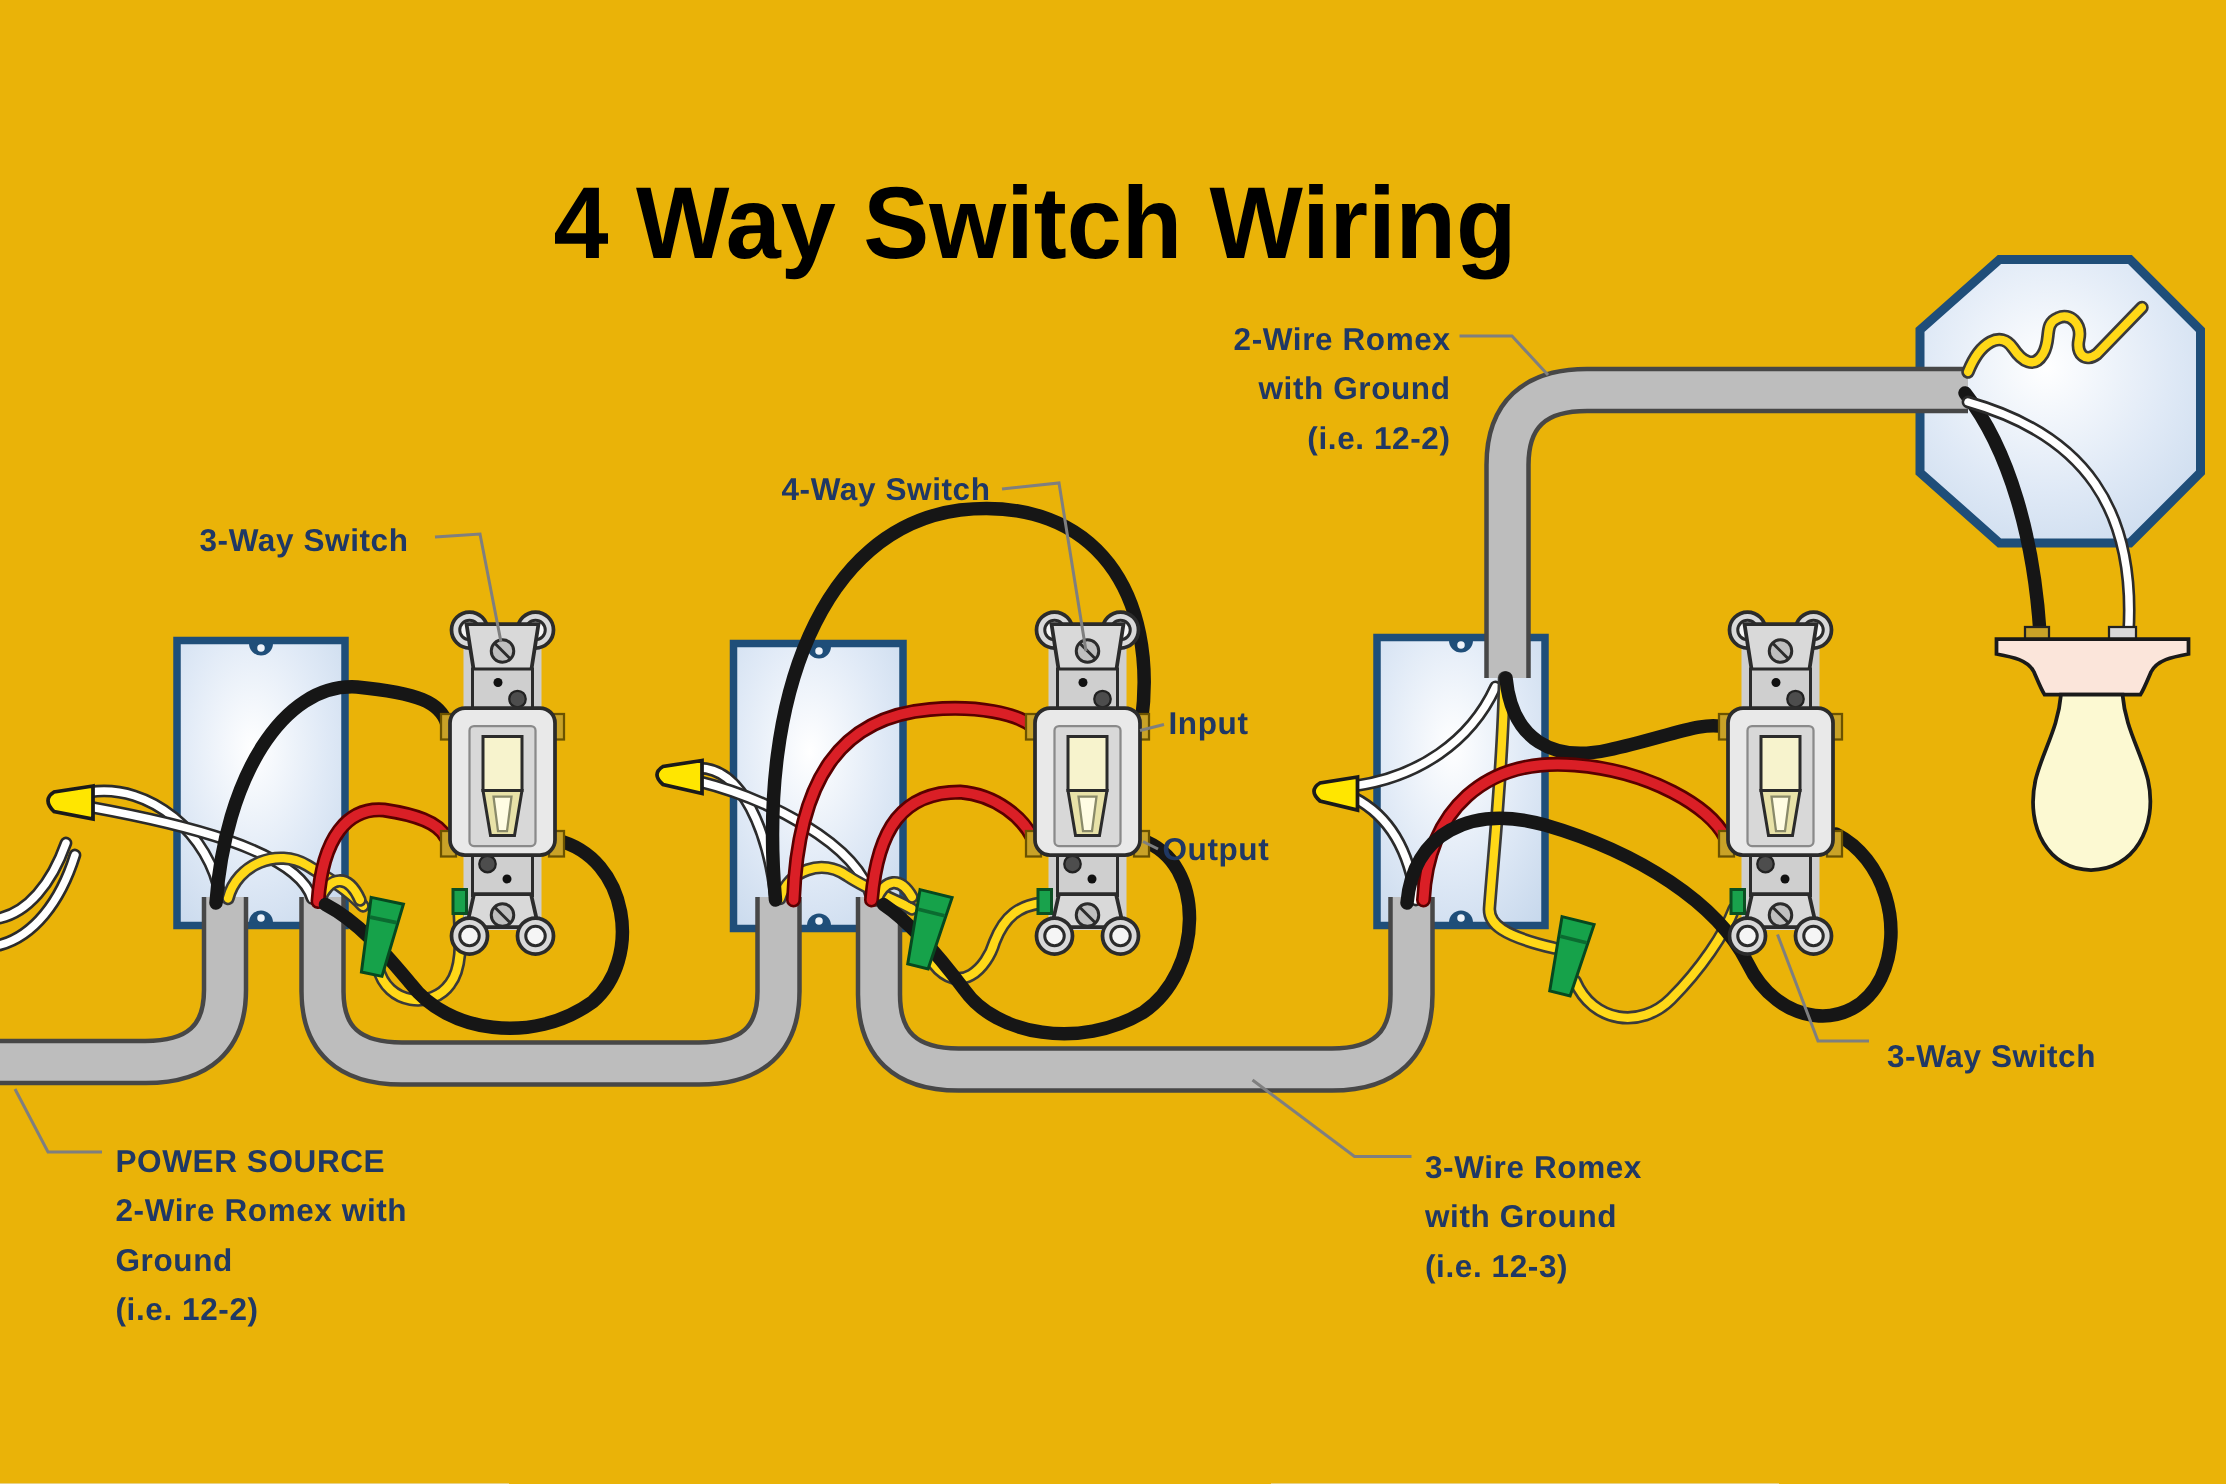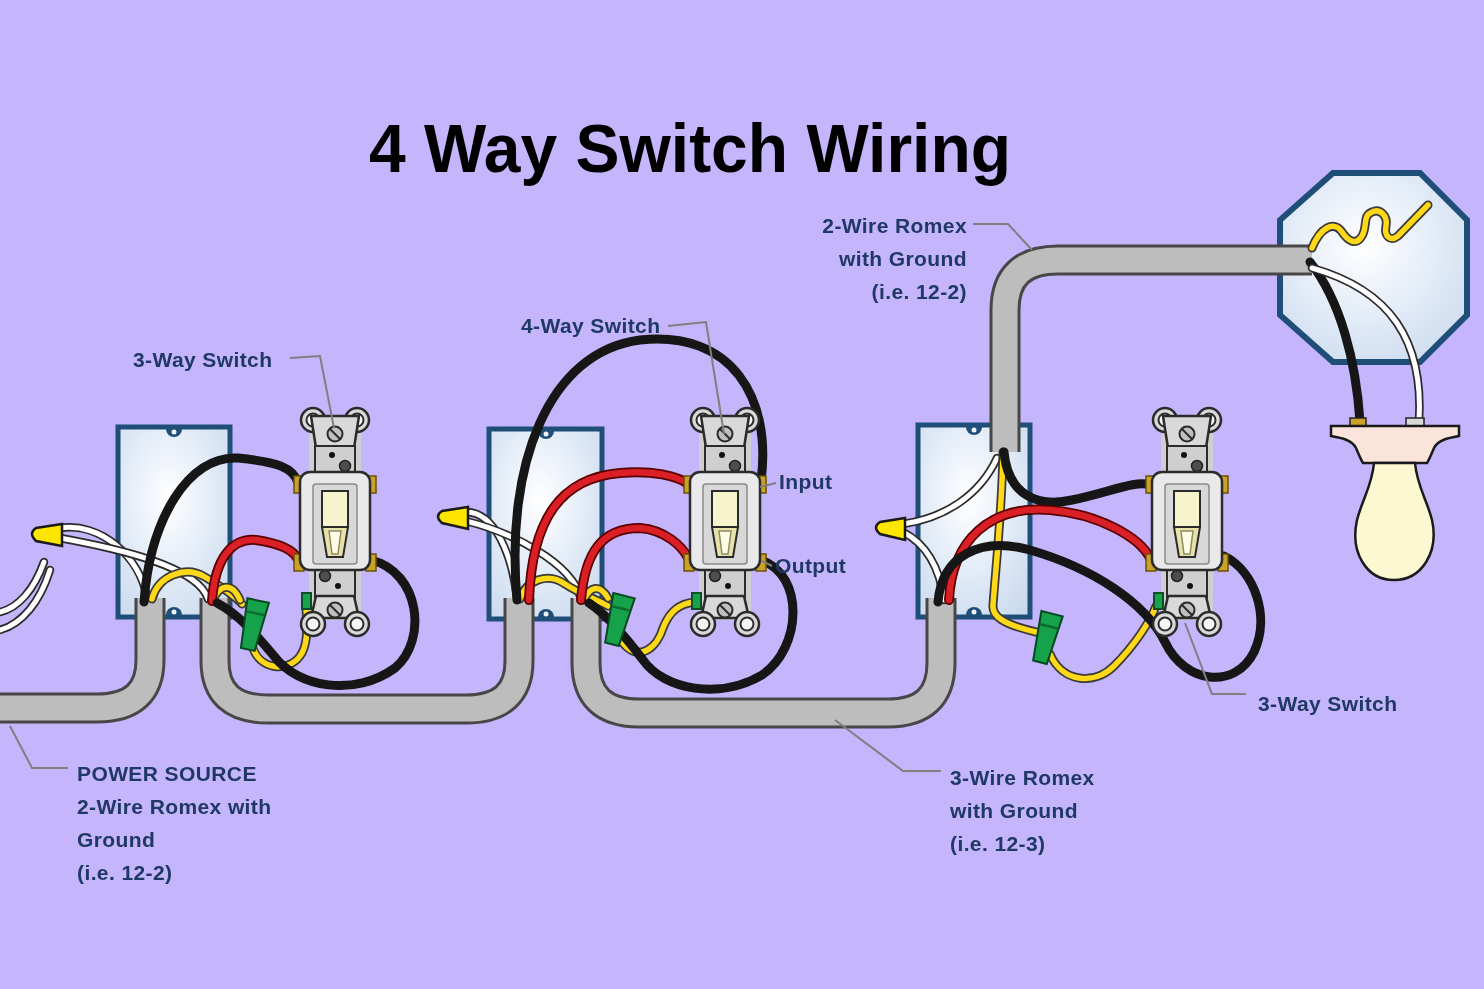--- a/index.html
+++ b/index.html
@@ -1,16 +1,16 @@
 <!DOCTYPE html>
 <html><head>
 <meta charset="utf-8">
 <style>
   html,body{margin:0;padding:0;background:#e9e9e9;}
-  .stage{position:relative;width:1484px;height:989px;background:#c4b5fd;overflow:hidden;
+  .stage{position:relative;width:1484px;height:989px;background:#eab308;overflow:hidden;
          font-family:"Liberation Sans",sans-serif;}
   svg{display:block;}
   .lbl{font:700 21px "Liberation Sans",sans-serif;fill:#203864;letter-spacing:.4px;}
   .ttl{font:700 68px "Liberation Sans",sans-serif;fill:#000;}
   .leader{stroke:#7f7f7f;stroke-width:2;fill:none;}
   .cond-o{stroke:#474747;stroke-width:31;fill:none;}
   .cond-i{stroke:#bdbdbd;stroke-width:25;fill:none;}
   .wk{stroke:#161616;stroke-width:9;fill:none;stroke-linecap:round;}
   .wr-o{stroke:#5a0000;stroke-width:10;fill:none;stroke-linecap:round;}
   .wr-i{stroke:#da1f26;stroke-width:6.5;fill:none;stroke-linecap:round;}

